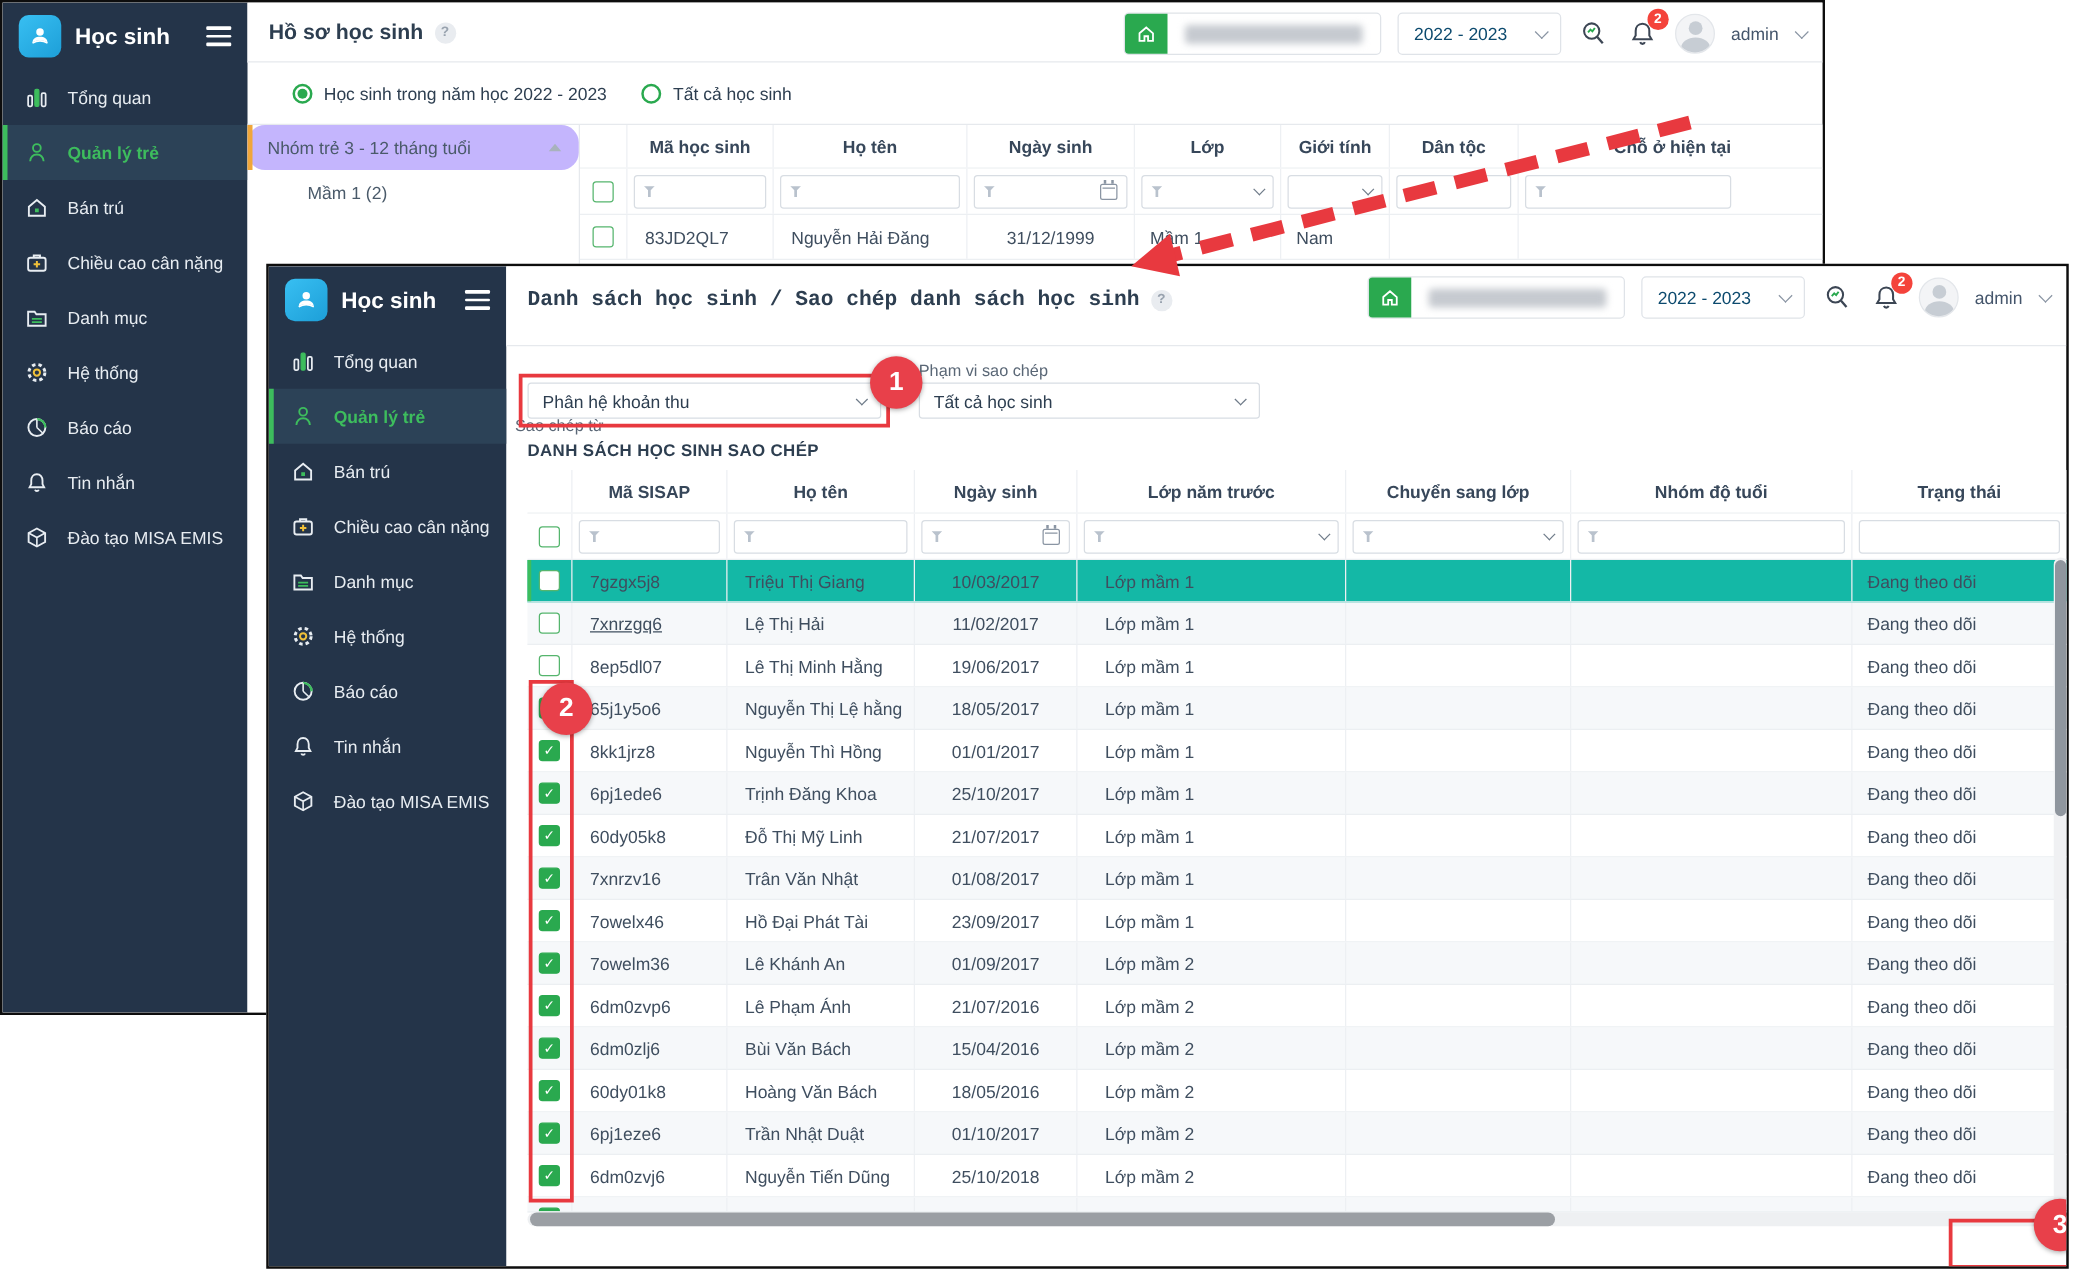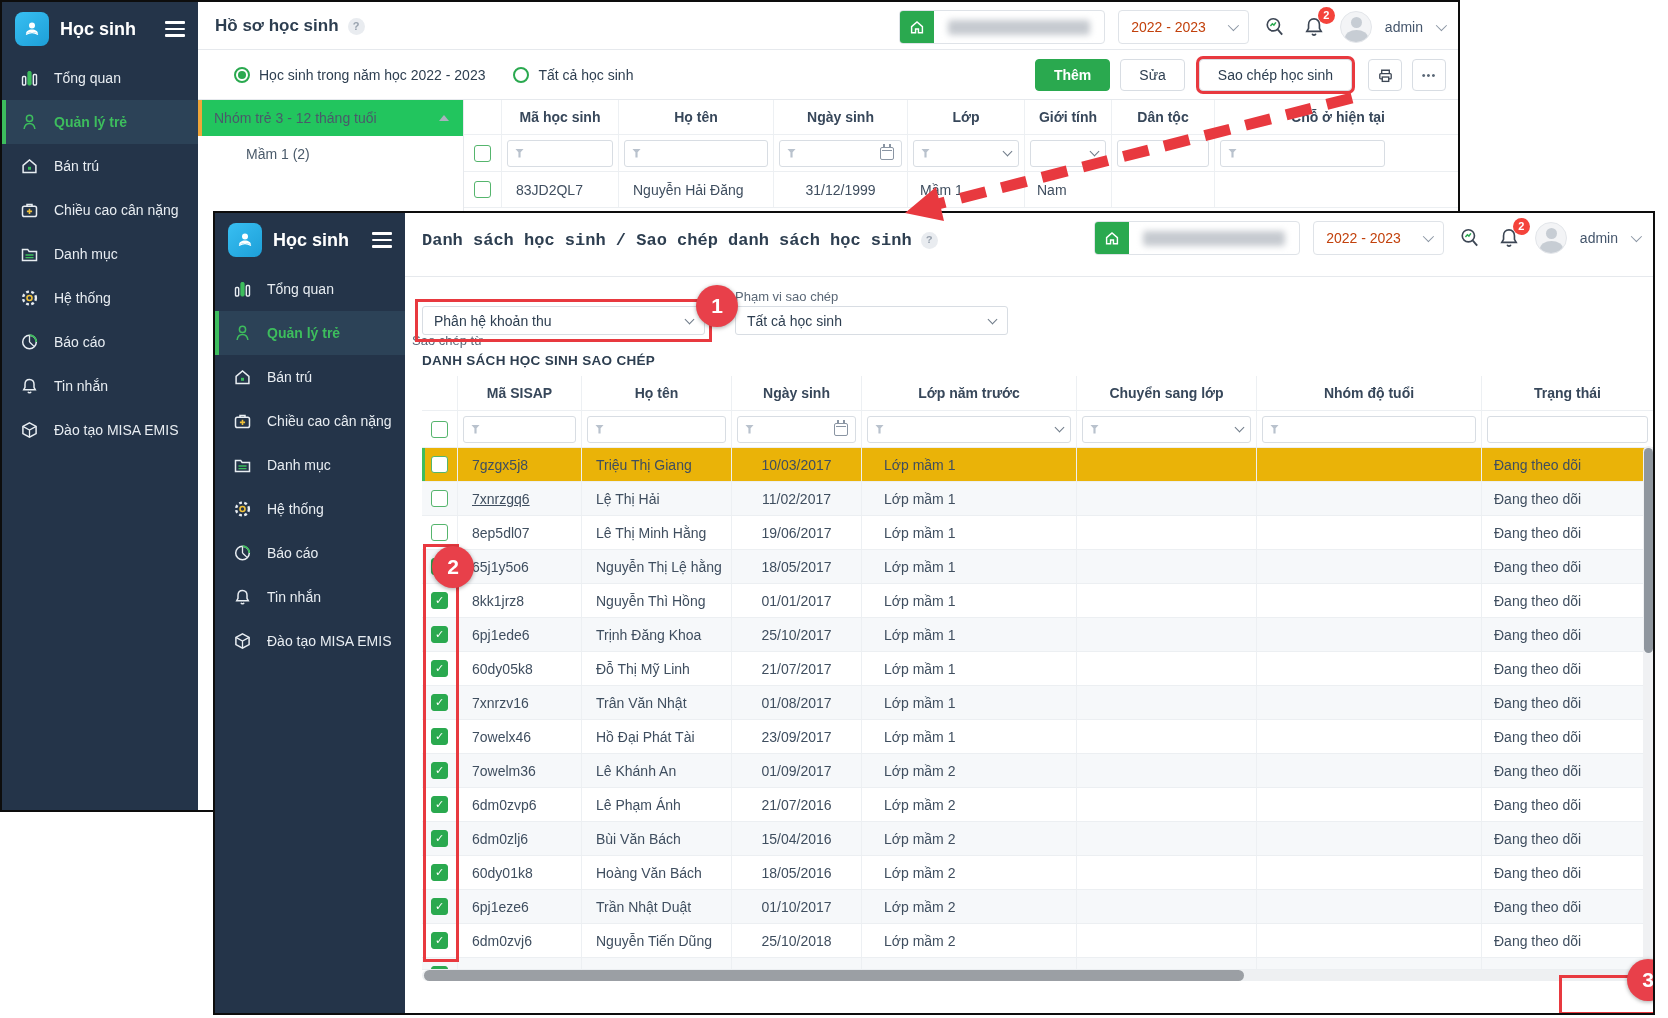--- a/index.html
+++ b/index.html
@@ -28,21 +28,21 @@
   #bg-window .topbar { left:196px; height:48px; }
   #fg-window .topbar { left:190px; height:64px; }
   .page-title-wrap { position:absolute; left:17px; top:14px; display:flex; align-items:center; gap:9px; }
   #fg-window .page-title-wrap { top:18px;font-family:Liberation Mono, monospace; }
   .page-title { font-size:17px; font-weight:bold; color:#2d3e50; white-space:nowrap; }
   .help-badge { width:17px; height:17px; border-radius:50%; background:#e9ecf0; color:#98a2ae; font-size:11px; text-align:center; line-height:17px; font-weight:bold; }
   .top-controls { position:absolute; right:14px; top:7px; height:36px; display:flex; align-items:center; gap:13px; }
   .school-chip { display:flex; height:34px; border:1px solid #dfe3e8; border-radius:4px; overflow:hidden; align-items:center; background:#fff; }
   .school-home { width:34px; height:34px; background:#2aa94f; display:flex; align-items:center; justify-content:center; flex:none; }
   .school-blur { width:142px; height:15px; margin:0 14px; background:#c6cad0; border-radius:3px; filter:blur(3px); }
-  .year-select { height:34px; border:1px solid #dfe3e8; border-radius:4px; display:flex; align-items:center; padding:0 12px; gap:22px; font-size:14px; color:#c2410c; cursor:pointer; background:#fff;text-align:center; }
+  .year-select { height:34px; border:1px solid #dfe3e8; border-radius:4px; display:flex; align-items:center; padding:0 12px; gap:22px; font-size:14px; color:#0c4a6e; cursor:pointer; background:#fff;text-align:center; }
   .chev { width:8px; height:8px; border-right:1.7px solid #8a95a3; border-bottom:1.7px solid #8a95a3; transform:rotate(45deg) translateY(-2px); flex:none; }
   .icon-btn { position:relative; display:flex; align-items:center; justify-content:center; width:26px; height:26px; cursor:pointer; }
   .badge { position:absolute; top:-7px; right:-8px; background:#f4433b; color:#fff; font-size:11px; font-weight:bold; border-radius:9px; min-width:17px; height:17px; line-height:17px; text-align:center; padding:0 2px; }
   .avatar { width:32px; height:32px; border-radius:50%; background:#f3f4f6; border:1px solid #e3e6ea; position:relative; overflow:hidden; }
   .avatar::before { content:""; position:absolute; left:10px; top:5px; width:11px; height:11px; border-radius:50%; background:#c7cdd4; }
   .avatar::after { content:""; position:absolute; left:4px; top:18px; width:23px; height:16px; border-radius:50% 50% 0 0; background:#c7cdd4; }
   .user-name { font-size:14px; color:#44556b; }
 
   
   .bg-toolbar { position:absolute; left:196px; right:0; top:48px; height:50px; border-bottom:1px solid #e6e9ed; display:flex; align-items:center; }
@@ -52,21 +52,21 @@
   .radio.checked::after { content:""; position:absolute; inset:2px; background:#2aa94f; border-radius:50%; }
   .toolbar-buttons { position:absolute; right:12px; top:9px; display:flex; align-items:center; gap:10px; }
   .btn { height:32px; border-radius:4px; border:1px solid #d8dde3; background:#fff; font-size:14px; color:#2d3e50; display:flex; align-items:center; justify-content:center; padding:0 18px; cursor:pointer; white-space:nowrap; font-family:inherit; }
   .btn.primary { background:#2aa94f; border-color:#2aa94f; color:#fff; font-weight:bold; }
   .btn.square { width:34px; padding:0; }
   .red-box { box-shadow:0 0 0 3px #e8393f; }
 
   
   .tree { position:absolute; left:196px; top:98px; width:266px; bottom:0; border-right:1px solid #e6e9ed; background:#fff; }
   .tree-item { display:flex; align-items:center; font-size:14px; color:#4a5a6a; height:36px; padding:0 14px 0 16px; position:relative; cursor:pointer; }
-  .tree-item.hl { background:#22c55e; }
+  .tree-item.hl { background:#c4b5fd;border-radius:14px; }
   .tree-item.hl::before { content:""; position:absolute; left:0; top:0; bottom:0; width:4px; background:#f0a63a; }
   .tree-item.indent { padding-left:48px; }
   .tree-item .lbl { flex:1; white-space:nowrap; overflow:hidden; }
   .caret-up { width:0; height:0; border-left:5px solid transparent; border-right:5px solid transparent; border-bottom:6px solid #a8b2bd; }
   .caret-down { width:0; height:0; border-left:5px solid transparent; border-right:5px solid transparent; border-top:6px solid #a8b2bd; }
 
   
   .grid { position:absolute; background:#fff; }
   #bg-table { left:462px; top:98px; right:0; bottom:0; }
   #fg-table { left:207px; top:163px; width:1232px; height:592px; }
@@ -76,21 +76,21 @@
   .t-body { height:34px; cursor:pointer; }
   #bg-table .t-body { height:36px; }
   .t-cell { flex:none; display:flex; align-items:center; border-right:1px solid #edf0f3; height:100%; font-size:14px; color:#3f4e5f; overflow:hidden; white-space:nowrap; }
   .t-head .t-cell { justify-content:center; font-weight:bold; color:#37475a; font-size:14px; }
   .cb-cell { justify-content:center; }
   .al { padding-left:14px; }
   .al2 { padding-left:22px; }
   .al3 { padding-left:12px; }
   .ac { justify-content:center; }
   .t-body.even { background:#f6f8fa; }
-  .t-body.hl-green { background:#eab308; position:relative; }
+  .t-body.hl-green { background:#14b8a6; position:relative; }
   .t-body.hl-green::before { content:""; position:absolute; left:0; top:0; bottom:0; width:3px; background:#3dbd5d; }
   .filter-box { height:27px; border:1px solid #d8dde3; border-radius:3px; background:#fff; display:flex; align-items:center; padding:0 7px; gap:5px; flex:1; margin:0 5px; }
   .funnel { width:9px; height:9px; background:#b9c2cd; clip-path:polygon(0 0,100% 0,62% 42%,62% 100%,38% 100%,38% 42%); flex:none; }
   .chev-sm { width:7px; height:7px; border-right:1.6px solid #6f7b89; border-bottom:1.6px solid #6f7b89; transform:rotate(45deg); margin-left:auto; margin-top:-3px; flex:none; }
   .cal { width:14px; height:13px; border:1.5px solid #8a95a3; border-radius:2px; margin-left:auto; position:relative; flex:none; }
   .cal::before { content:""; position:absolute; left:2px; top:-4px; width:2px; height:3px; background:#8a95a3; box-shadow:6px 0 #8a95a3; }
   .cal::after { content:""; position:absolute; left:1px; right:1px; top:2px; height:1.5px; background:#8a95a3; }
   .cb { width:17px; height:17px; border:1.7px solid #55b56d; border-radius:3px; background:#fff; display:flex; align-items:center; justify-content:center; font-size:11px; font-weight:bold; color:#fff; cursor:pointer; flex:none; }
   .cb.checked { background:#2aa94f; border-color:#2aa94f; }
 
@@ -247,33 +247,20 @@
     <div class="radio-group">
         <span class="radio-opt">
           <span class="radio checked"></span>
           <span>Học sinh trong năm học 2022 - 2023</span>
         </span>
         <span class="radio-opt">
           <span class="radio"></span>
           <span>Tất cả học sinh</span>
         </span>
       </div>
-    <div class="toolbar-buttons">
-      <button class="btn primary">Thêm</button>
-      <button class="btn">Sửa</button>
-      <button class="btn red-box" style="margin-left:4px;margin-right:6px;">Sao chép học sinh</button>
-      <button class="btn square">
-          <svg width="19" height="19" viewBox="0 0 20 20">
-            <path d="M6 8V4.5h8V8" fill="none" stroke="#3c4654" stroke-width="1.4"></path>
-            <rect x="4" y="8" width="12" height="5.6" rx="1" fill="none" stroke="#3c4654" stroke-width="1.4"></rect>
-            <rect x="6.6" y="11.6" width="6.8" height="4.6" fill="#fff" stroke="#3c4654" stroke-width="1.4"></rect>
-          </svg>
-        </button>
-      <button class="btn square" style="font-size:11px;letter-spacing:1px;color:#5a6776;">•••</button>
-    </div>
   </div>
 
   <div class="tree">
       <div class="tree-item hl">
         <span class="lbl">Nhóm trẻ 3 - 12 tháng tuổi</span>
         <span class="caret-up"></span>
       </div>
       <div class="tree-item indent">
         <span class="lbl">Mầm 1 (2)</span>
       </div>

